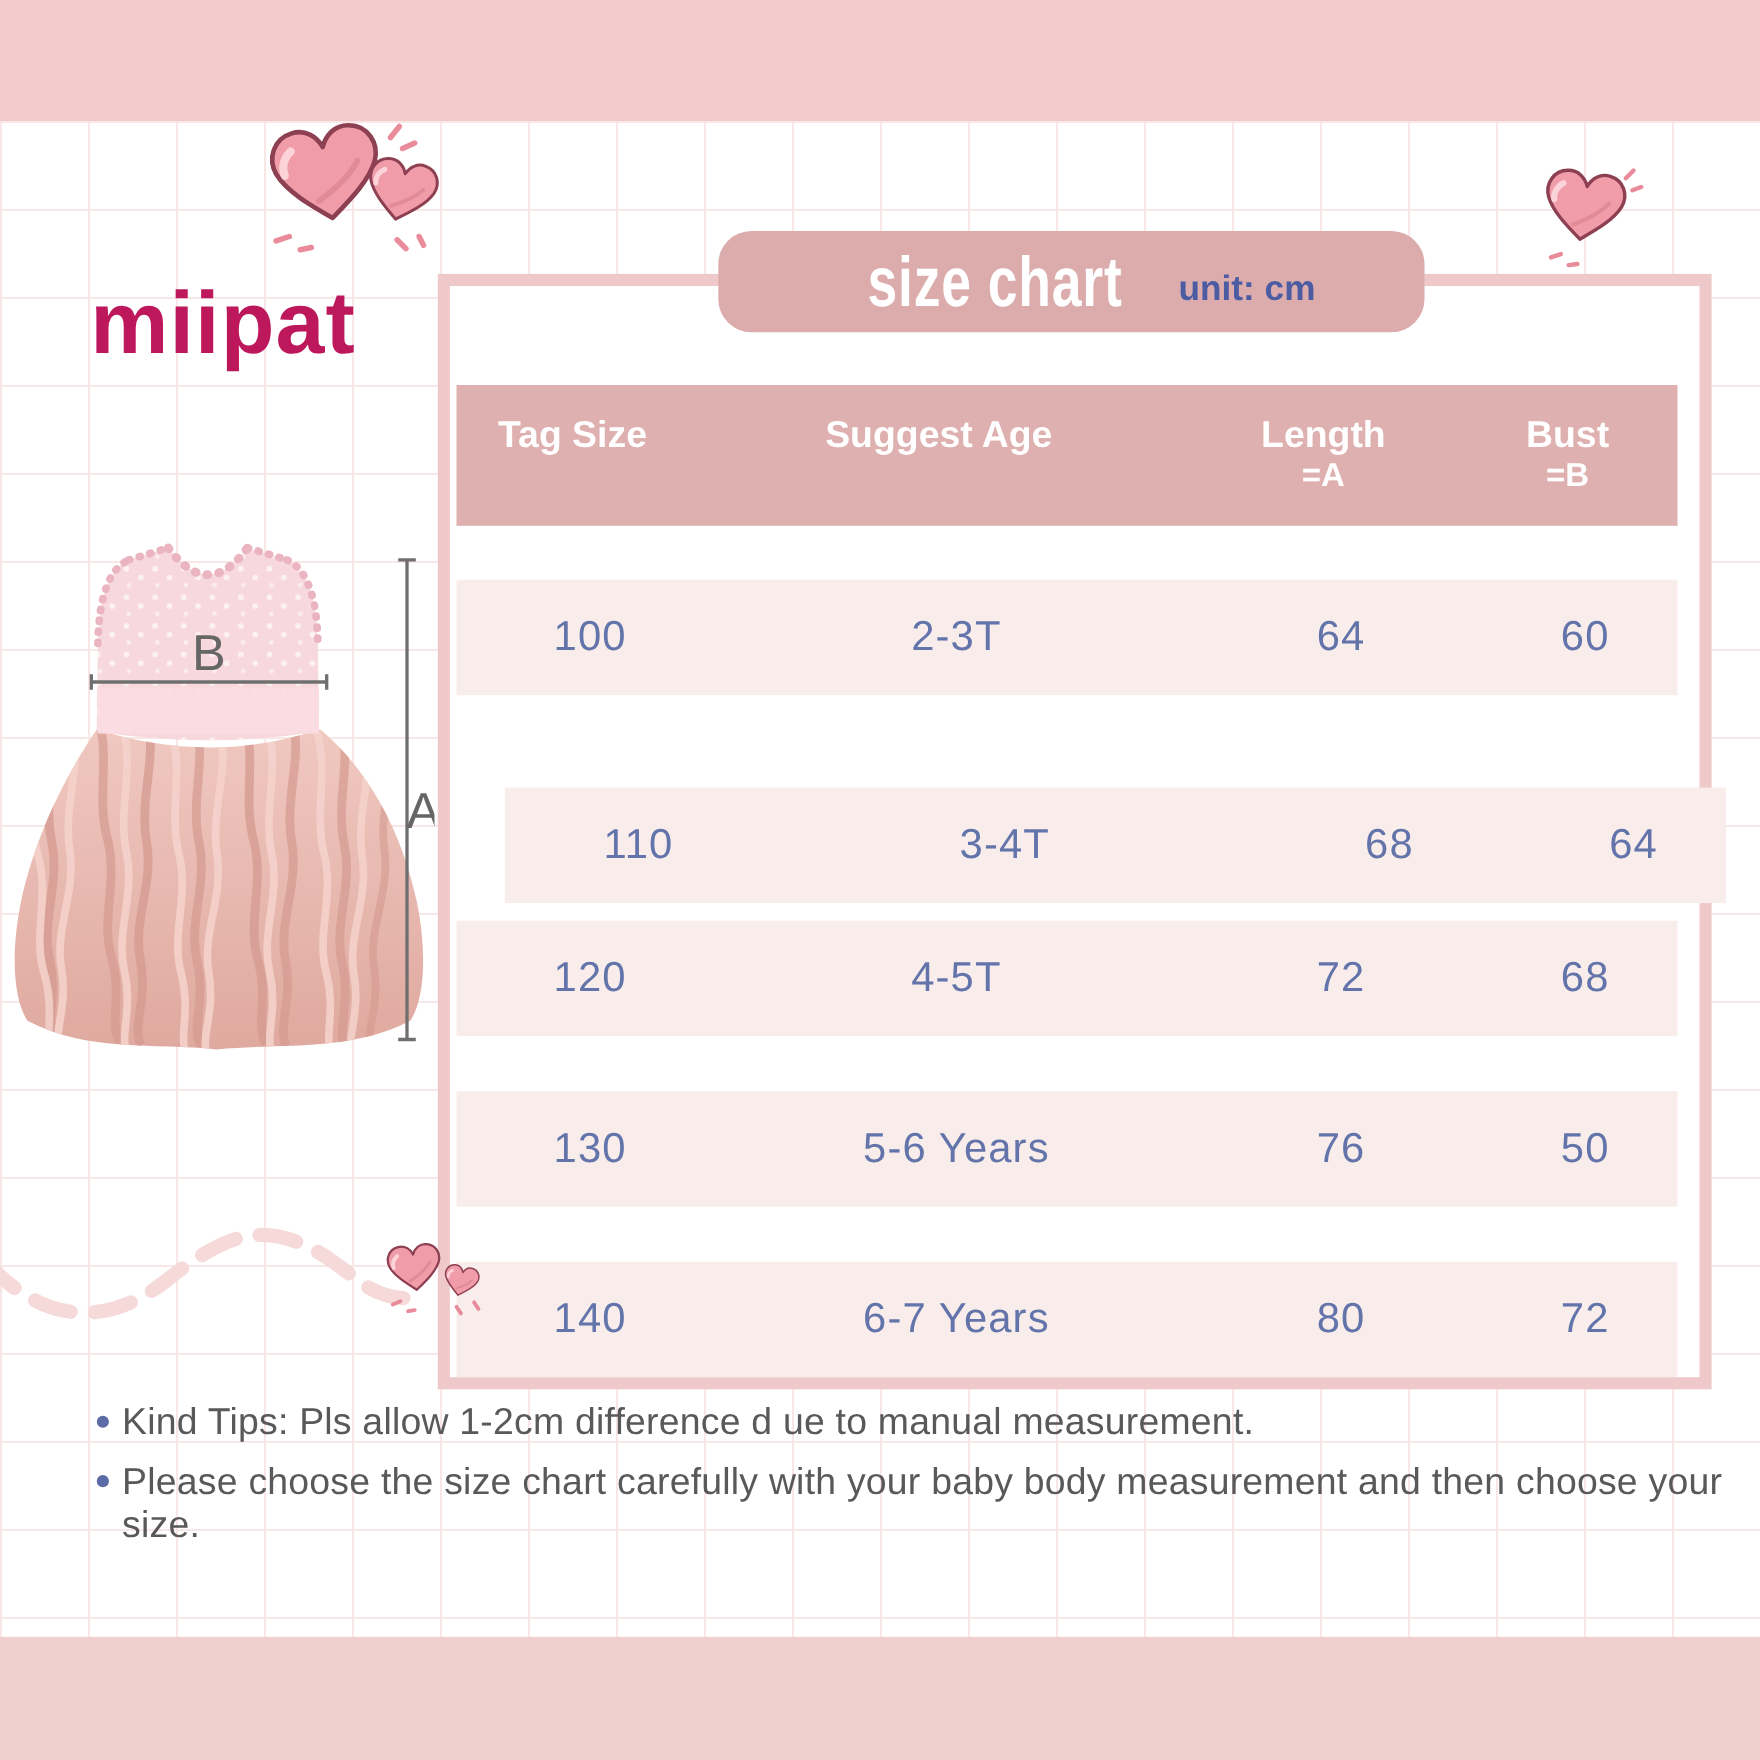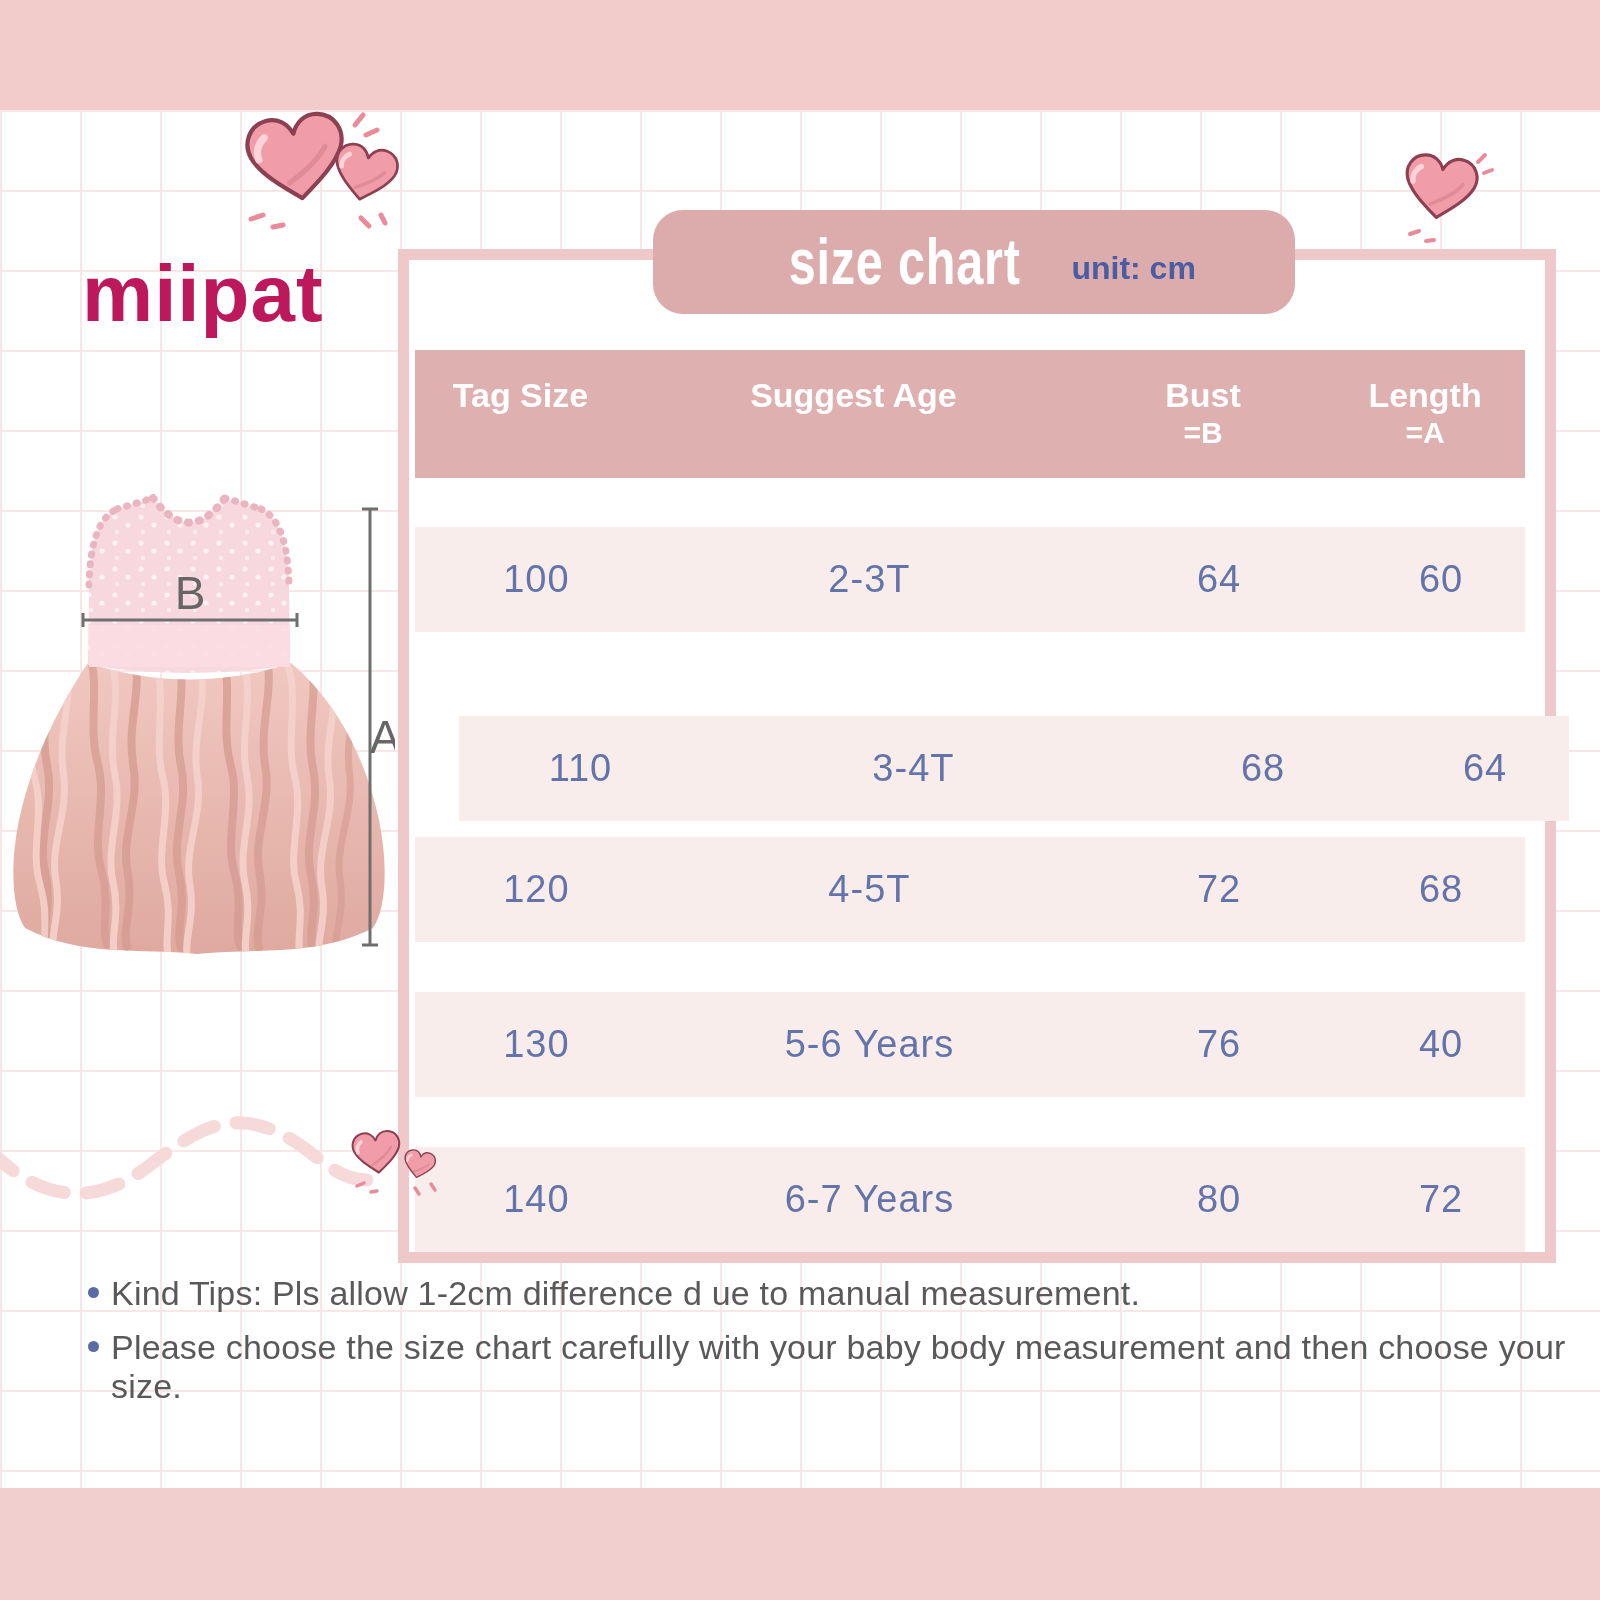--- a/index.html
+++ b/index.html
@@ -12,21 +12,21 @@
   .band{position:absolute;left:0;width:1600px;background:#f2cbcb;}
   .band.top{top:0;height:110px;}
   .band.bottom{top:1488px;height:112px;background:#f2cfcf;}
 
   .logo{position:absolute;left:82px;top:248px;font-size:80px;font-weight:700;
         color:#be185d;letter-spacing:1px;}
 
   
   .frame{position:absolute;left:398px;top:249px;width:1158px;height:1014px;
          box-sizing:border-box;border:11px solid #efc9c9;background:#ffffff;}
-  .pill{position:absolute;left:653px;top:210px;width:642px;height:104px;background:#dcacac;
+  .pill{position:absolute;left:653px;top:210px;width:642px;height:92px;background:#dcacac;
         border-radius:30px;display:flex;align-items:center;justify-content:center;gap:14px;z-index:3;}
   .pill .main{display:inline-block;font-size:64px;font-weight:800;color:#ffffff;
         letter-spacing:1px;transform:scaleX(0.76);transform-origin:center;white-space:nowrap;}
   .pill .unit{font-size:32px;font-weight:700;color:#4b5ca3;margin-top:13px;white-space:nowrap;}
 
   .thead{position:absolute;left:415px;top:350px;width:1110px;height:128px;background:#dfb0b0;
          display:grid;grid-template-columns:19% 41% 22% 18%;align-items:center;z-index:2;}
   .thead .hcell{display:flex;flex-direction:column;align-items:center;justify-content:center;
          color:#ffffff;font-weight:700;}
   .thead .hmain{font-size:34px;line-height:1.1;}
@@ -108,26 +108,26 @@
   <div class="thead">
     <div class="hcell">
       <span class="hmain">Tag Size</span>
       <span class="hsub"></span>
     </div>
     <div class="hcell">
       <span class="hmain">Suggest Age</span>
       <span class="hsub"></span>
     </div>
     <div class="hcell">
+      <span class="hmain">Length</span>
+      <span class="hsub">=A</span>
+    </div>
+    <div class="hcell">
       <span class="hmain">Bust</span>
       <span class="hsub">=B</span>
-    </div>
-    <div class="hcell">
-      <span class="hmain">Length</span>
-      <span class="hsub">=A</span>
     </div>
   </div>
 
   <div class="trow r0">
     <div class="cell">100</div>
     <div class="cell">2-3T</div>
     <div class="cell">64</div>
     <div class="cell">60</div>
   </div>
   <div class="trow r1">
@@ -139,21 +139,21 @@
   <div class="trow r2">
     <div class="cell">120</div>
     <div class="cell">4-5T</div>
     <div class="cell">72</div>
     <div class="cell">68</div>
   </div>
   <div class="trow r3">
     <div class="cell">130</div>
     <div class="cell">5-6 Years</div>
     <div class="cell">76</div>
-    <div class="cell">40</div>
+    <div class="cell">50</div>
   </div>
   <div class="trow r4">
     <div class="cell">140</div>
     <div class="cell">6-7 Years</div>
     <div class="cell">80</div>
     <div class="cell">72</div>
   </div>
 
   <svg class="dress" width="390" height="480" viewBox="0 0 390 480">
     <defs>

